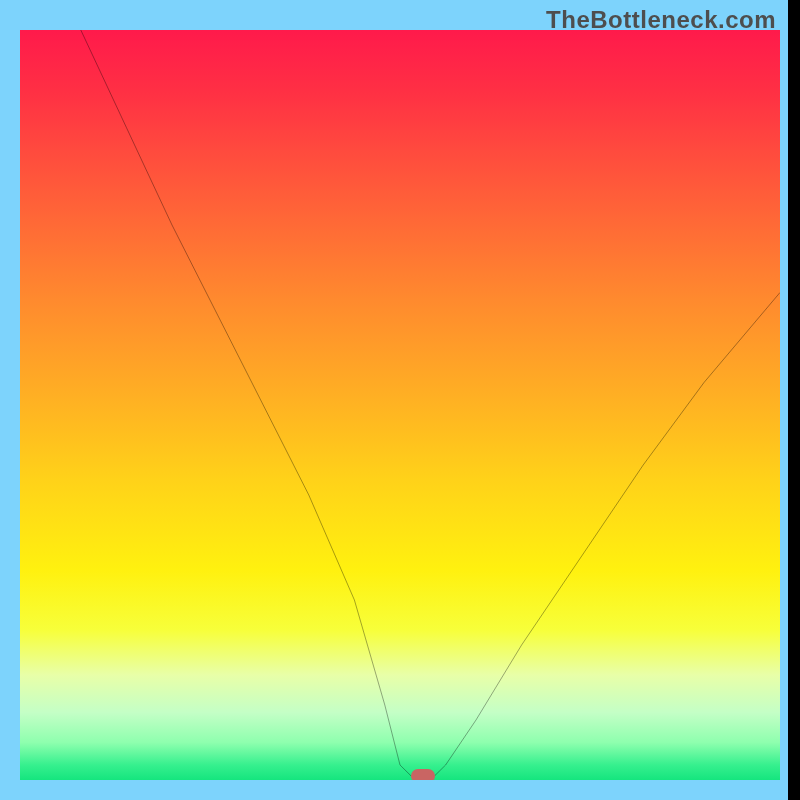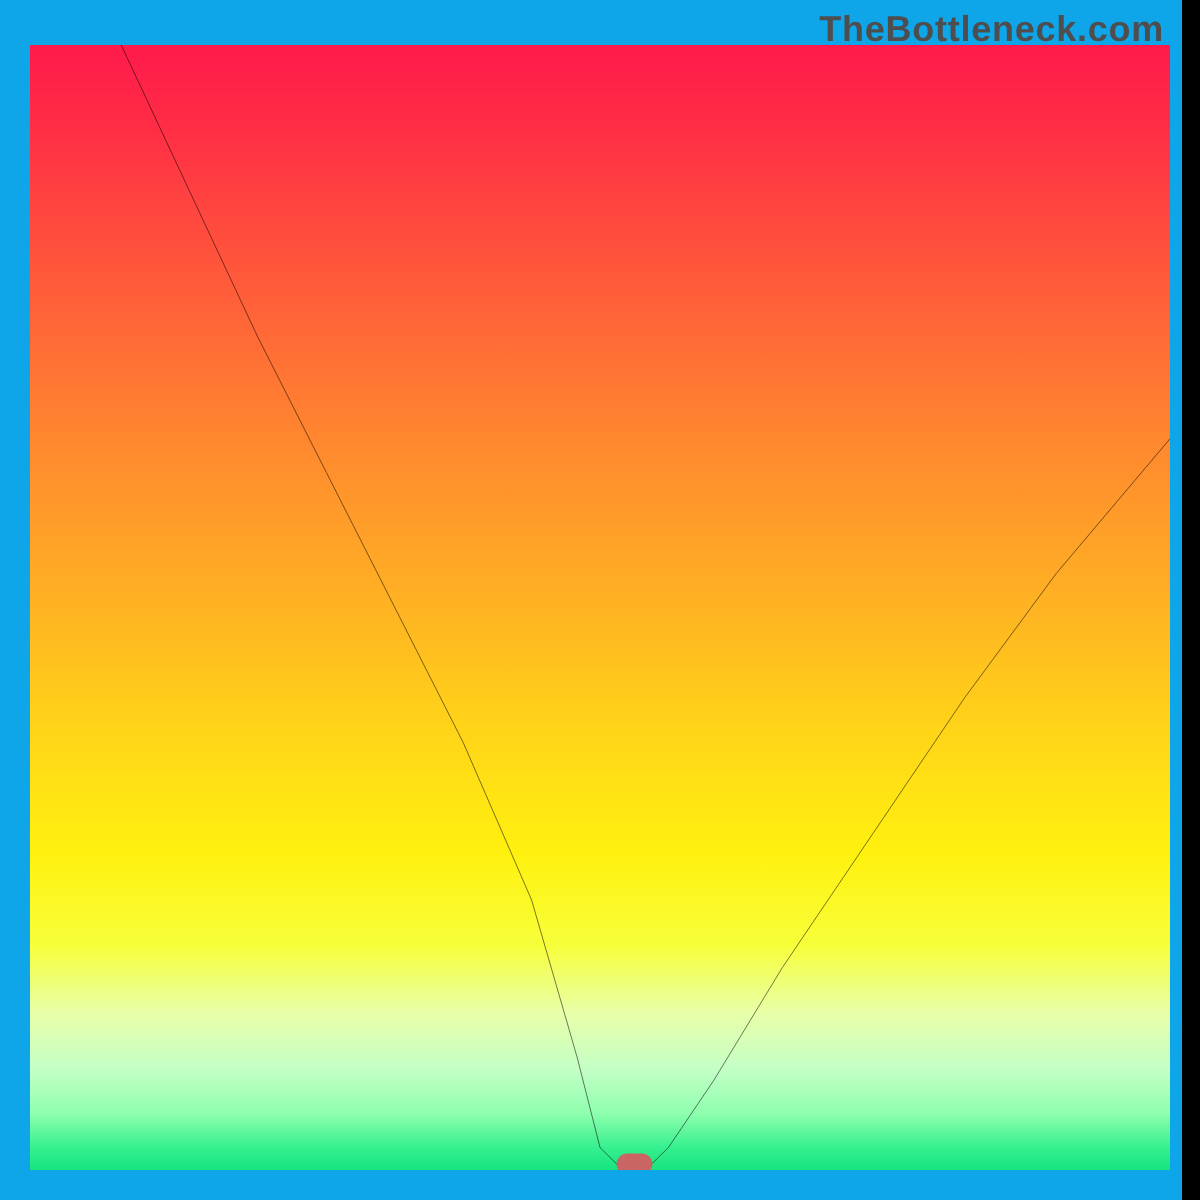--- a/index.html
+++ b/index.html
@@ -8,21 +8,21 @@
     width: 800px;
     height: 800px;
     background: #000;
     overflow: hidden;
     font-family: Arial, Helvetica, sans-serif;
   }
   .frame {
     position: relative;
     width: 788px;
     height: 800px;
-    background: #0ea5e9;
+    background: #7dd3fc;
   }
   .watermark {
     position: absolute;
     top: 6px;
     right: 12px;
     color: #4e4e4e;
     font-size: 24px;
     font-weight: 600;
     letter-spacing: 0.5px;
     z-index: 5;

